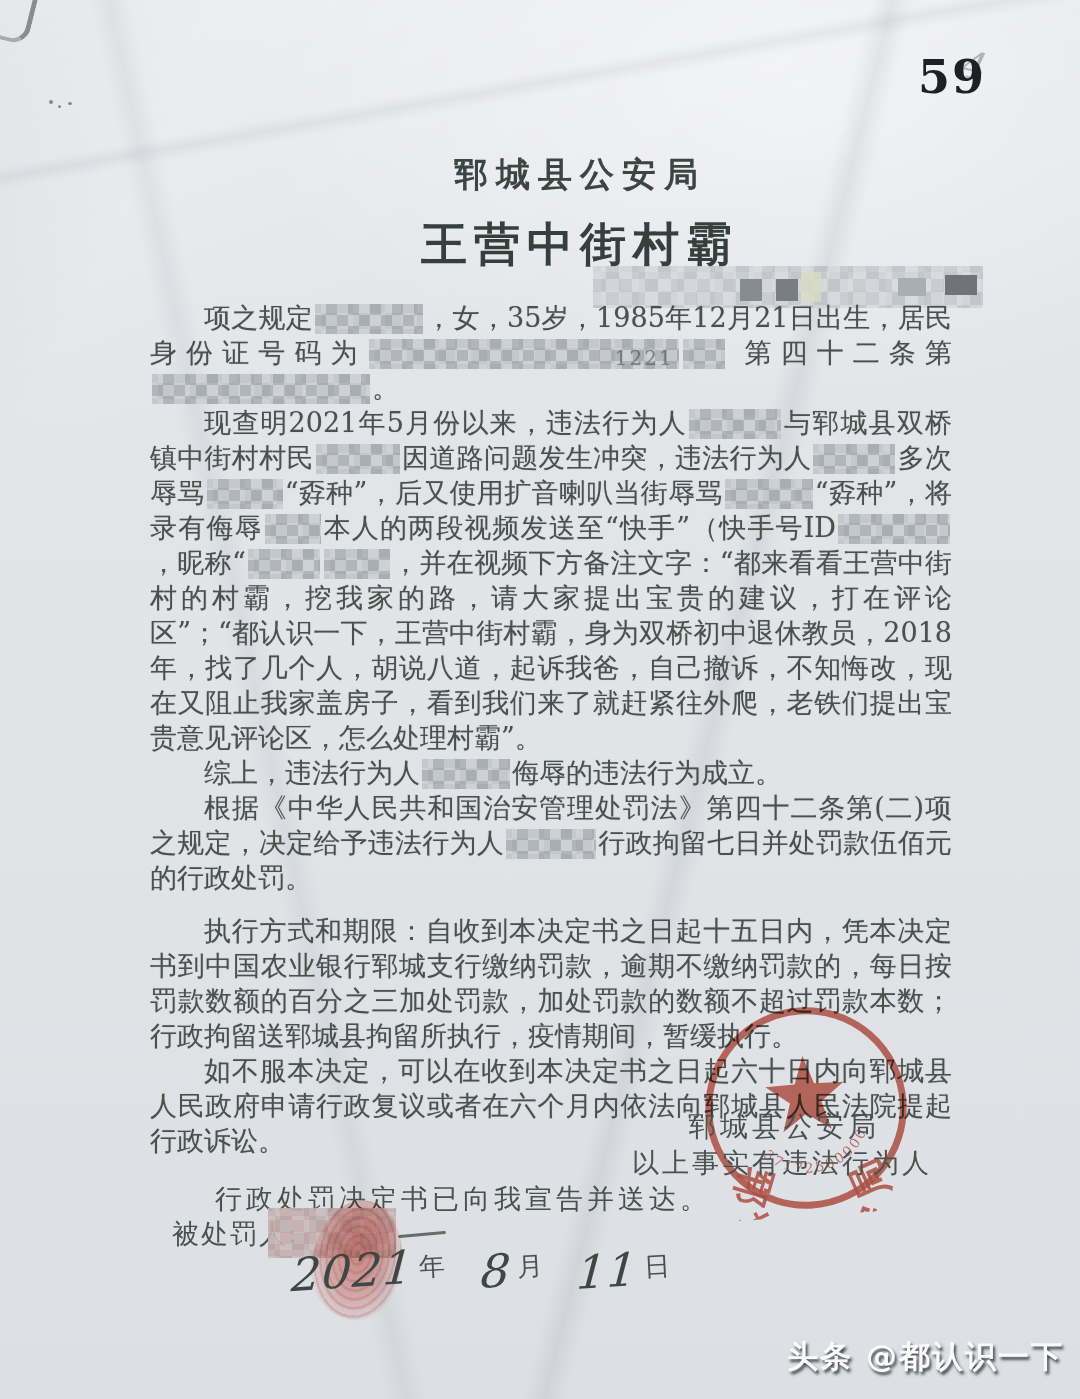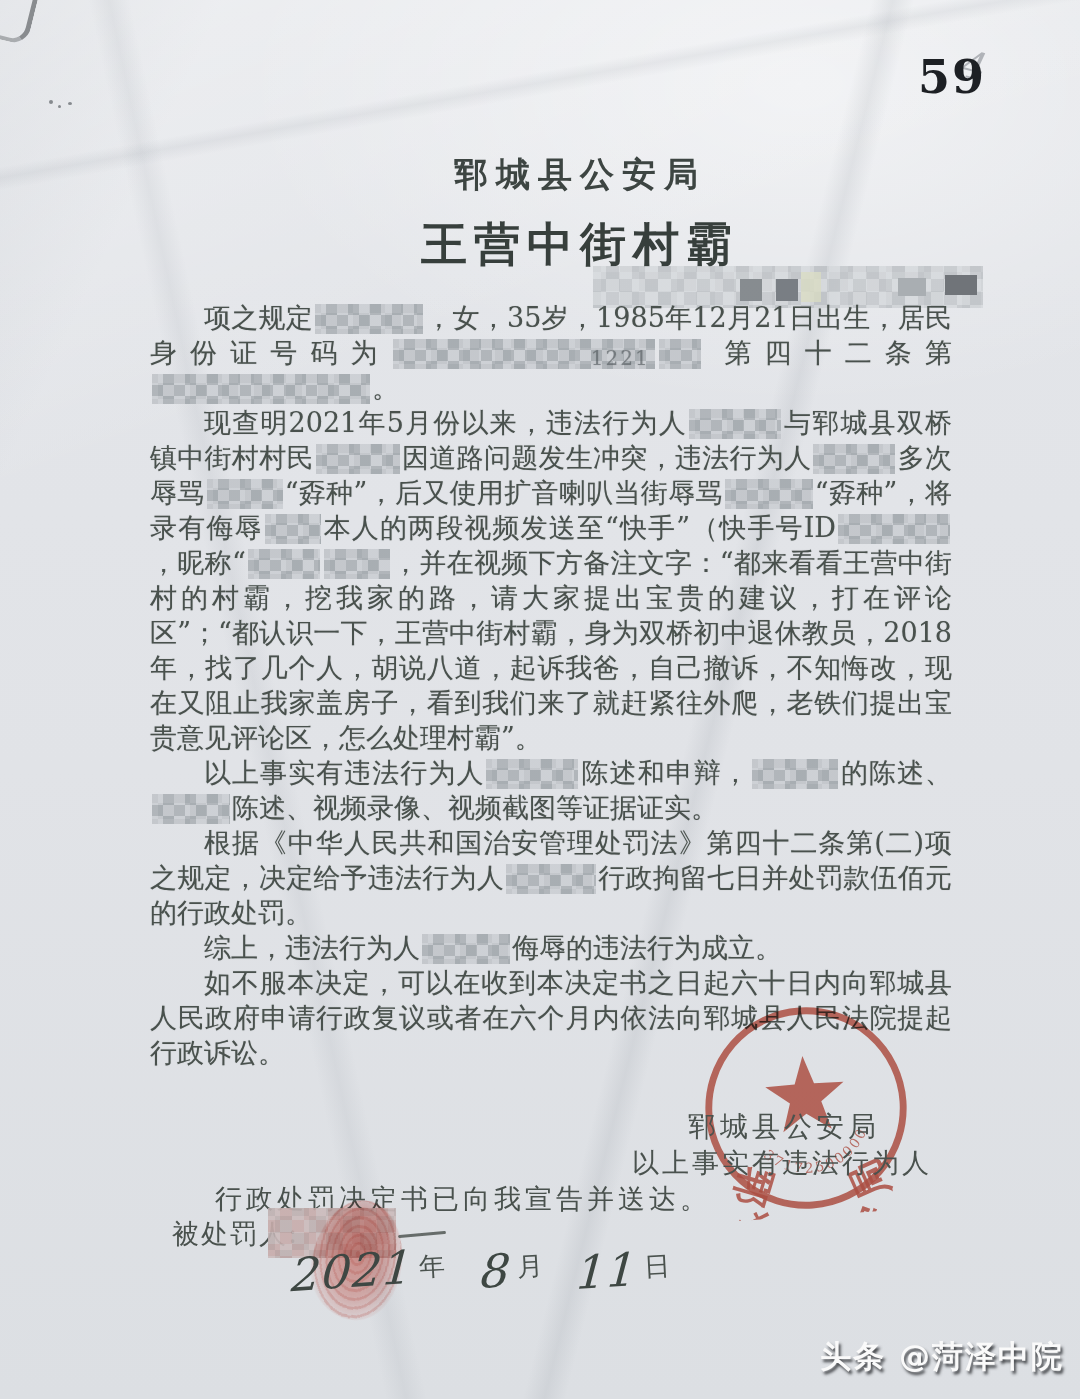--- a/index.html
+++ b/index.html
@@ -106,25 +106,25 @@
 
   <div class="docnum-strip">
     <span class="blk" style="left:147px;top:13px;width:22px;height:22px;background:#6f757a;"></span>
     <span class="blk" style="left:183px;top:13px;width:22px;height:22px;background:#5e646a;"></span>
     <span class="blk" style="left:208px;top:6px;width:20px;height:30px;background:#d8dbbb;opacity:.8;"></span>
     <span class="blk" style="left:305px;top:12px;width:28px;height:18px;background:#9aa0a4;"></span>
     <span class="blk" style="left:352px;top:9px;width:32px;height:20px;background:#53585d;"></span>
   </div>
 
   <div class="body-text">
-      <p class="para"><span>项之规定</span><span class="redact" style="width: 108px;"></span><span>，女，35岁，1985年12月21日出生，居民身份证号码为</span><span class="redact" style="width: 262px;"><i>1221</i></span><span class="redact" style="width: 42px;"></span><span> 第四十二条第</span><span class="redact" style="width: 218px;"></span><span>。</span></p>
+      <p class="para"><span>项之规定</span><span class="redact" style="width: 108px;"></span><span>，女，35岁，1985年12月21日出生，居民身份证号码为</span><span class="redact" style="width: 310px;"><i>1221</i></span><span class="redact" style="width: 42px;"></span><span> 第四十二条第</span><span class="redact" style="width: 218px;"></span><span>。</span></p>
       <p class="para"><span>现查明2021年5月份以来，违法行为人</span><span class="redact" style="width: 92px;"></span><span>与郓城县双桥镇中街村村民</span><span class="redact" style="width: 84px;"></span><span>因道路问题发生冲突，违法行为人</span><span class="redact" style="width: 82px;"></span><span>多次辱骂</span><span class="redact" style="width: 76px;"></span><span>“孬种”，后又使用扩音喇叭当街辱骂</span><span class="redact" style="width: 88px;"></span><span>“孬种”，将录有侮辱</span><span class="redact" style="width: 56px;"></span><span>本人的两段视频发送至“快手”（快手号ID</span><span class="redact" style="width: 112px;"></span><span>，昵称“</span><span class="redact" style="width: 72px;"></span><span class="redact" style="width: 66px;"></span><span>，并在视频下方备注文字：“都来看看王营中街村的村霸，挖我家的路，请大家提出宝贵的建议，打在评论区”；“都认识一下，王营中街村霸，身为双桥初中退休教员，2018年，找了几个人，胡说八道，起诉我爸，自己撤诉，不知悔改，现在又阻止我家盖房子，看到我们来了就赶紧往外爬，老铁们提出宝贵意见评论区，怎么处理村霸”。</span></p>
-      <p class="para"><span>以上事实有违法行为人</span><span class="redact" style="width: 92px;"></span><span>陈述和申辩，</span><span class="redact" style="width: 86px;"></span><span>的陈述、</span><span class="redact" style="width: 78px;"></span><span>陈述、视频录像、视频截图等证据证实。</span></p>
+      <p class="para"><span>综上，违法行为人</span><span class="redact" style="width: 88px;"></span><span>侮辱的违法行为成立。</span></p>
       <p class="para"><span>根据《中华人民共和国治安管理处罚法》第四十二条第(二)项之规定，决定给予违法行为人</span><span class="redact" style="width: 90px;"></span><span>行政拘留七日并处罚款伍佰元的行政处罚。</span></p>
-      <p class="para"><span>综上，违法行为人</span><span class="redact" style="width: 88px;"></span><span>侮辱的违法行为成立。</span></p>
+      <p class="para gap"><span>执行方式和期限：自收到本决定书之日起十五日内，凭本决定书到中国农业银行郓城支行缴纳罚款，逾期不缴纳罚款的，每日按罚款数额的百分之三加处罚款，加处罚款的数额不超过罚款本数；行政拘留送郓城县拘留所执行，疫情期间，暂缓执行。</span></p>
       <p class="para"><span>如不服本决定，可以在收到本决定书之日起六十日内向郓城县人民政府申请行政复议或者在六个月内依法向郓城县人民法院提起行政诉讼。</span></p>
     </div>
 
   <div class="seal">
     <svg viewBox="0 0 220 220" width="216" height="216">
       <circle cx="110" cy="110" r="99" fill="none" stroke="#c14b3b" stroke-width="7" opacity=".85"></circle>
       <polygon opacity=".85" fill="#c14b3b" points="110,57 119.9,85.4 149.9,86 126,104.2 134.7,133 110,115.8 85.3,133 94,104.2 70.1,86 100.1,85.4"></polygon>
       <path id="sealTopArc" d="M 51 159.5 A 77 77 0 1 0 169 159.5" fill="none"></path>
       <path id="sealBotArc" d="M 48 132.6 A 66 66 0 0 0 172 132.6" fill="none"></path>
       <text font-size="40" font-weight="bold" fill="#c14b3b" opacity=".85">
@@ -149,14 +149,14 @@
     <span class="hand-num">2021</span>
     <span class="hand-unit">年</span>
     <span class="hd-sp1"></span>
     <span class="hand-num">8</span>
     <span class="hand-unit">月</span>
     <span class="hd-sp2"></span>
     <span class="hand-num">11</span>
     <span class="hand-unit">日</span>
   </div>
 
-  <div class="watermark">头条 @菏泽中院</div>
+  <div class="watermark">头条 @都认识一下</div>
 </div>
 
 </body></html>

